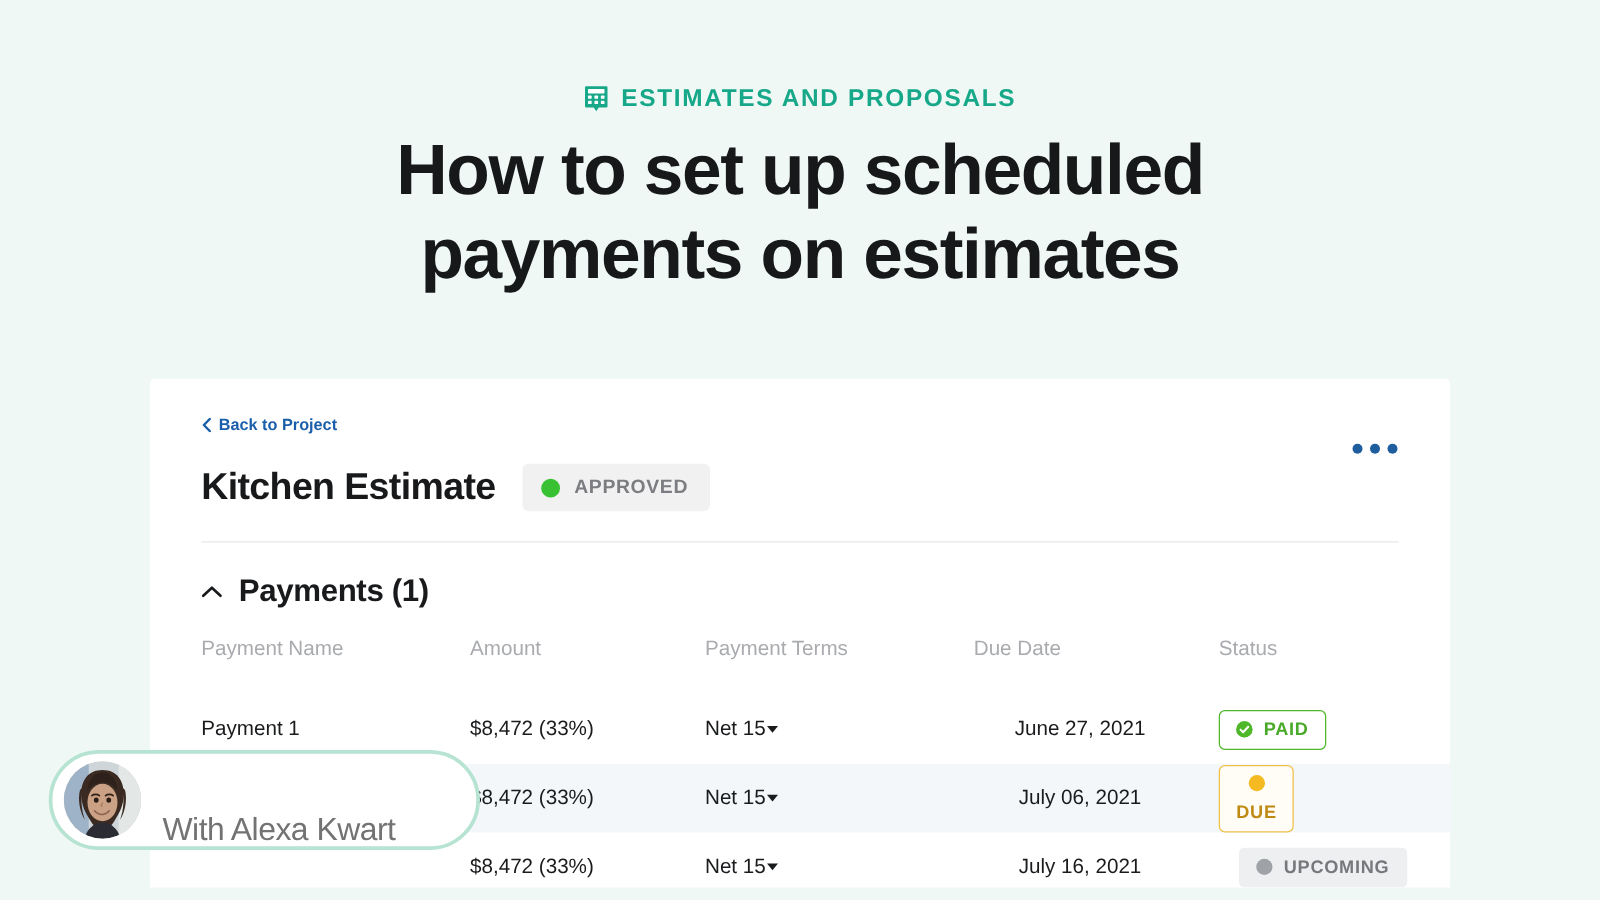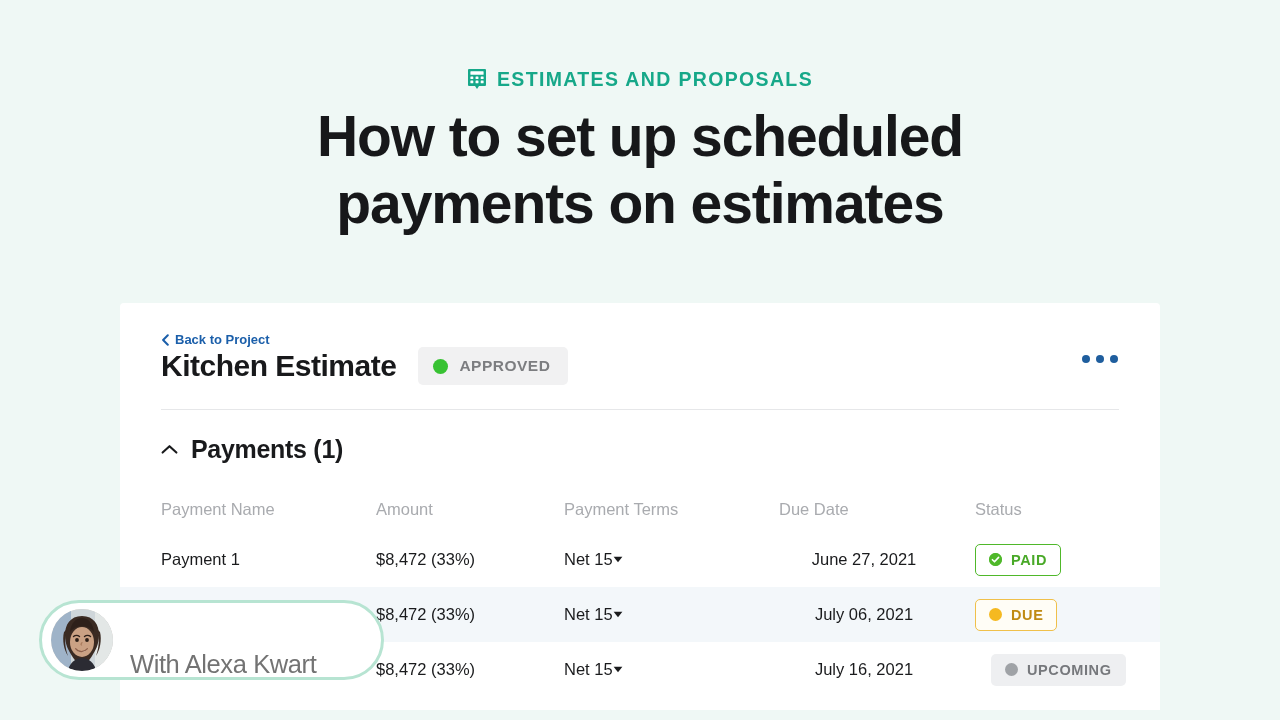--- a/index.html
+++ b/index.html
@@ -72,21 +72,21 @@
     font-weight: bold;
     cursor: pointer;
     width: fit-content;
   }
   .chev-left { display: block; width: 8px; height: 12px; }
 
   .title-row {
     display: flex;
     align-items: center;
     gap: 22px;
-    margin-top: 0;
+    margin-top: 24px;
   }
 
   .estimate-title {
     font-size: 30px;
     font-weight: bold;
     color: #18191b;
     letter-spacing: -0.5px;
   }
 
   .approved-badge {
@@ -162,21 +162,21 @@
     color: #1a1b1d;
     font-size: 16.5px;
   }
 
   .c-name  { width: 215px; flex: none; }
   .c-amt   { width: 188px; flex: none; }
   .c-terms { width: 215px; flex: none; }
   .c-due   { width: 196px; flex: none; }
   .c-stat  { flex: 1; }
 
-  .row.head { height: 46px; align-items: center; margin-top: 20px; }
+  .row.head { height: 46px; align-items: flex-start; margin-top: 20px; }
 
   .terms-cell {
     display: flex;
     align-items: center;
     cursor: pointer;
     width: fit-content;
   }
   .caret { display: block; width: 10px; height: 7px; }
 
   .due-cell { text-align: center; width: 170px; }
@@ -200,20 +200,21 @@
     border: 1.5px solid #4fb82a;
     background: #ffffff;
     color: #49a928;
   }
   .badge.paid .bdot { background: #4fb82a; position: relative; }
   .badge.paid .bdot svg { display: block; }
   .badge.due {
     border: 1.5px solid #f0c04a;
     background: #fffdf6;
     color: #c08a12;
+    flex-direction: column;
   }
   .badge.due .bdot { background: #f5b921; }
   .badge.upcoming {
     border: 1.5px solid transparent;
     background: #eeeff1;
     color: #76787c;
     margin-left: 16px;
   }
   .badge.upcoming .bdot { background: #9fa2a6; }
 

